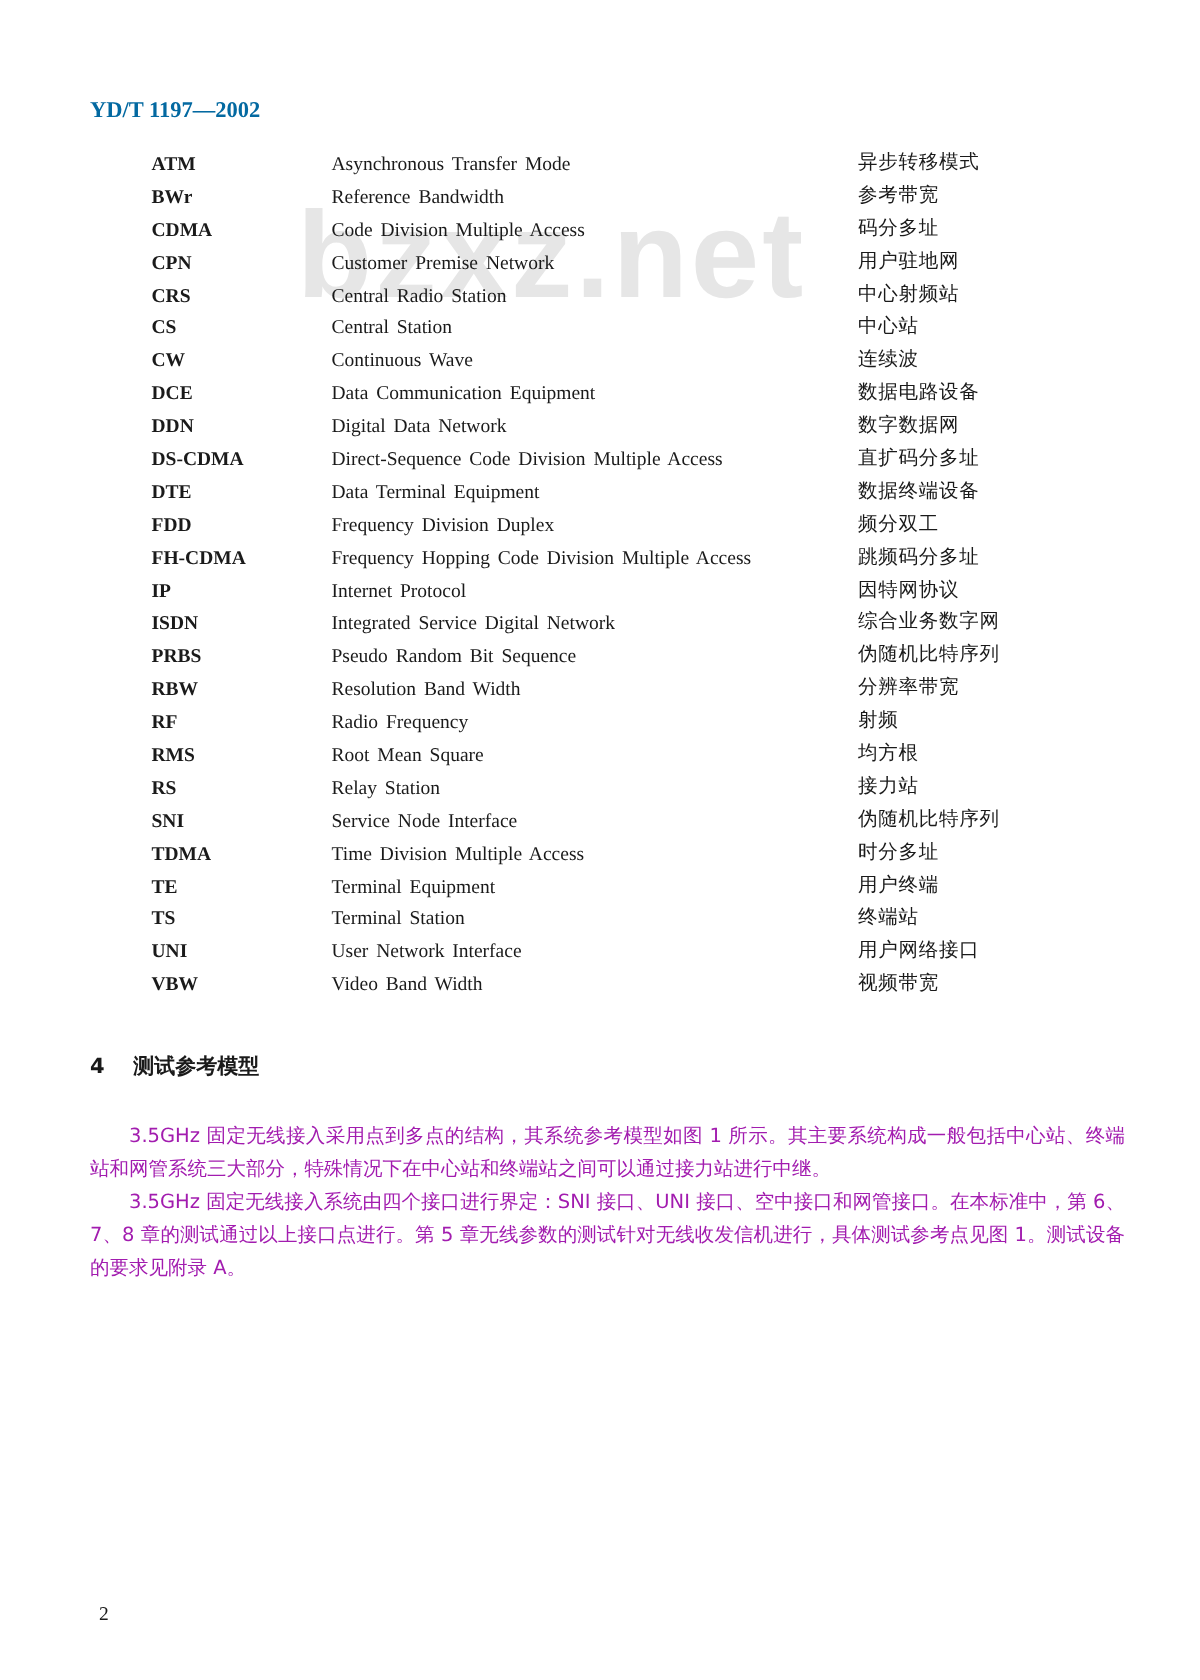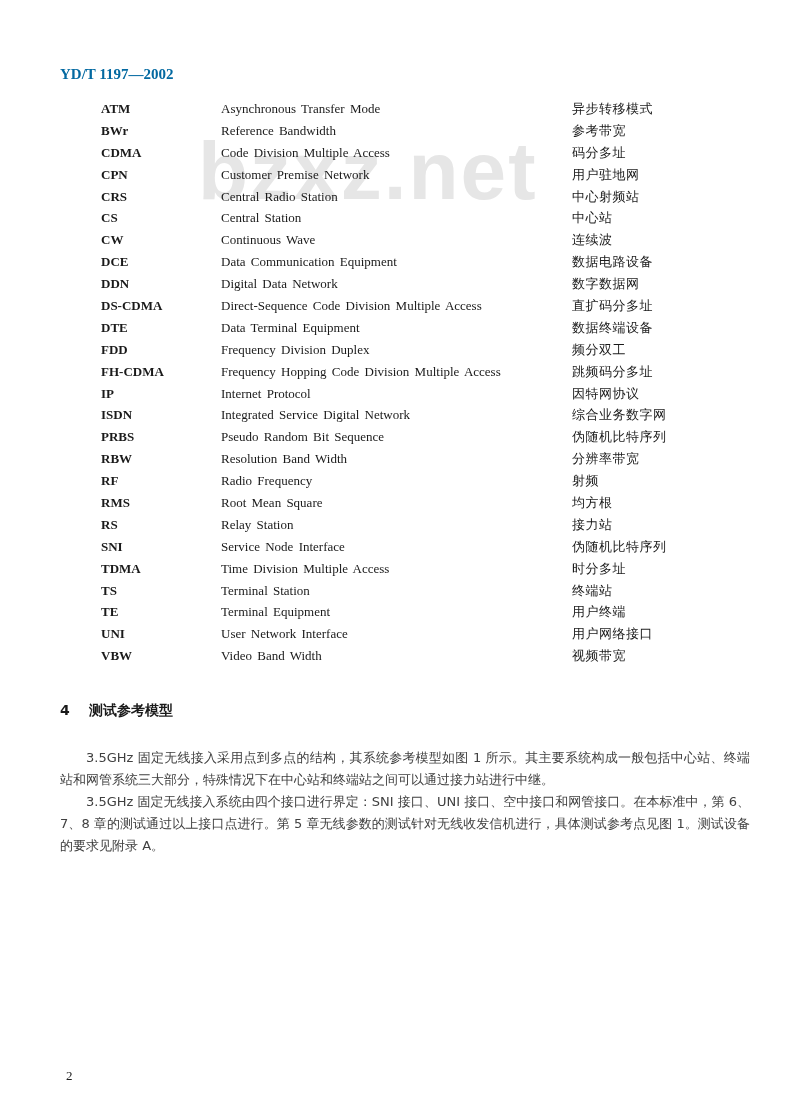--- a/index.html
+++ b/index.html
@@ -85,21 +85,21 @@
     .para {
       position: absolute;
       left: 60px;
       width: 690px;
       font-family: "DejaVu Sans", sans-serif;
       font-size: 13px;
       line-height: 22px;
       text-indent: 26px;
       text-align: justify;
       z-index: 1;
-      color: #404040;
+      color: #a21caf;
     }
     .para-1 { top: 734px; }
     .para-2 { top: 778px; }
     .page-number {
       position: absolute;
       left: 66px;
       top: 1068px;
       font-size: 13px;
       font-family: "Liberation Serif", serif;
     }
@@ -216,28 +216,28 @@
     <span class="abbr-code">SNI</span>
     <span class="abbr-en">Service Node Interface</span>
     <span class="abbr-zh">伪随机比特序列</span>
   </div>
   <div class="abbr-row">
     <span class="abbr-code">TDMA</span>
     <span class="abbr-en">Time Division Multiple Access</span>
     <span class="abbr-zh">时分多址</span>
   </div>
   <div class="abbr-row">
+    <span class="abbr-code">TE</span>
+    <span class="abbr-en">Terminal Equipment</span>
+    <span class="abbr-zh">用户终端</span>
+  </div>
+  <div class="abbr-row">
     <span class="abbr-code">TS</span>
     <span class="abbr-en">Terminal Station</span>
     <span class="abbr-zh">终端站</span>
-  </div>
-  <div class="abbr-row">
-    <span class="abbr-code">TE</span>
-    <span class="abbr-en">Terminal Equipment</span>
-    <span class="abbr-zh">用户终端</span>
   </div>
   <div class="abbr-row">
     <span class="abbr-code">UNI</span>
     <span class="abbr-en">User Network Interface</span>
     <span class="abbr-zh">用户网络接口</span>
   </div>
   <div class="abbr-row">
     <span class="abbr-code">VBW</span>
     <span class="abbr-en">Video Band Width</span>
     <span class="abbr-zh">视频带宽</span>

